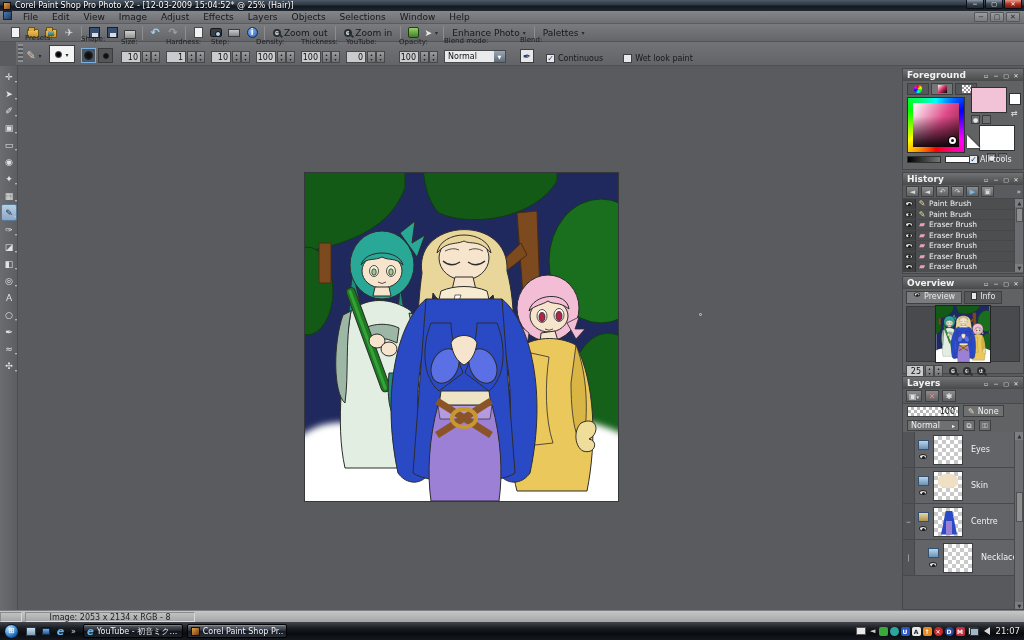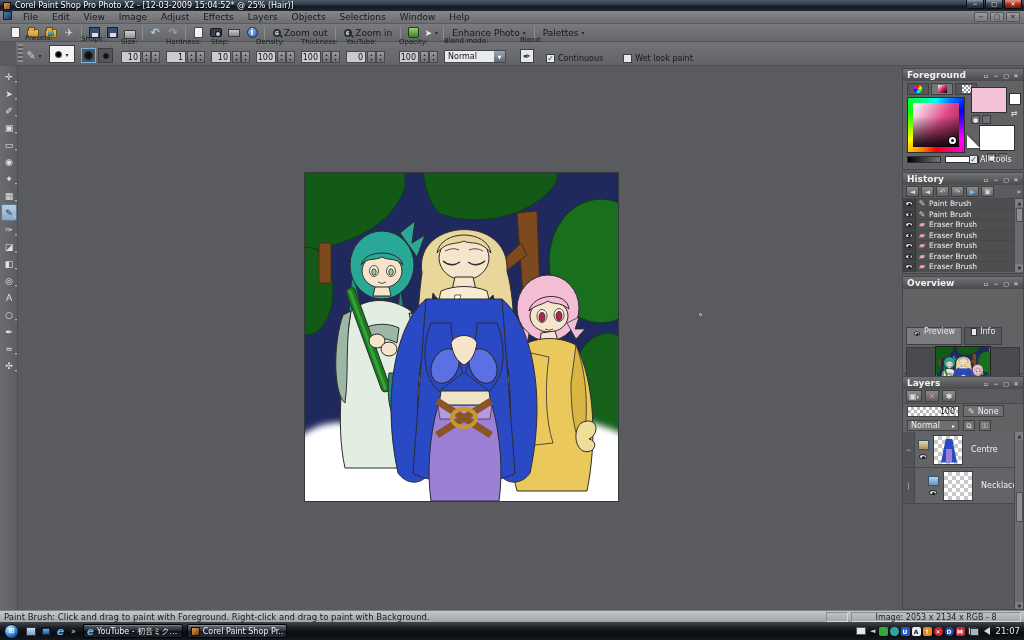--- a/index.html
+++ b/index.html
@@ -178,22 +178,22 @@
   .h-label { color:#f0f0f0; font-size:7.5px; padding-left:1px; }
   .vscroll { position:absolute; right:0; top:0; bottom:0; width:9px; background:#6a6c6f; border-left:1px solid #46484b; }
   .vscroll .up,.vscroll .dn { position:absolute; left:0; width:9px; height:8px; background:#7c7e80;
     color:#2c2e30; font-size:5px; line-height:8px; text-align:center; }
   .vscroll .dn { bottom:0; }
   .vscroll .thumb { position:absolute; left:1px; top:9px; width:7px; height:14px; background:#8c8e90; border:1px solid #4e5052; }
 
   
   #overview { top:276px; height:98px; }
   .ov-tabs { display:flex; padding:2px 2px 0 3px; background:#565成85a; }
-  .ov-tab { height:13px; padding:8px 6px; display:flex; align-items:flex-end; background:#55575a;
-    border:1px solid #3e4043; margin-right:2px; color:#e8e8e8; font-size:8px;margin-top:36px; }
+  .ov-tab { height:13px; padding:0 6px; display:flex; align-items:flex-start; background:#55575a;
+    border:1px solid #3e4043; margin-right:2px; color:#e8e8e8; font-size:8px; }
   .ov-tab.active { background:#7a7c7f; }
   .ov-tab .eye { margin-right:3px; transform:scale(.8); }
   .ov-tab .pg { width:6px; height:8px; background:#e8e8e8; border:1px solid #333; margin-right:3px; }
   .ov-view { margin:2px 3px; height:56px; background:#484a4d; border:1px solid #38393c;
     display:flex; align-items:center; justify-content:center; }
   .ov-thumb { width:54px; height:56px; background:#fff; box-shadow:0 0 0 1px #222; }
   .ov-controls { display:flex; align-items:center; padding:1px 3px; }
   .ov-controls .fld { width:18px; }
   .ov-mag { margin-left:6px; }
 
@@ -916,20 +916,40 @@
   <div class="l-row2">
     <span class="blend-btn">
       <span>Normal</span>
       <span class="ar">▸</span>
     </span>
     <span class="link-ico">⧉</span>
     <span class="lock-ico">⚿</span>
   </div>
   <div class="l-list">
     <div class="l-row">
+      <span class="l-gutter"></span>
+      <span class="l-icons">
+        <span class="l-type"></span>
+        <span class="eye"></span>
+      </span>
+      <span class="l-thumb"></span>
+      <span class="l-name">Eyes</span>
+    </div>
+    <div class="l-row">
+      <span class="l-gutter"></span>
+      <span class="l-icons">
+        <span class="l-type"></span>
+        <span class="eye"></span>
+      </span>
+      <span class="l-thumb">
+        <span class="lt-skin"></span>
+      </span>
+      <span class="l-name">Skin</span>
+    </div>
+    <div class="l-row">
       <span class="l-gutter">−</span>
       <span class="l-icons">
         <span class="l-type" style="background:linear-gradient(#e8d8a0,#b09050)"></span>
         <span class="eye"></span>
       </span>
       <span class="l-thumb">
         <span class="lt-centre"></span>
       </span>
       <span class="l-name">Centre</span>
     </div>
@@ -944,21 +964,20 @@
     </div>
     <div class="vscroll">
       <span class="up">▲</span>
       <span class="dn">▼</span>
       <span class="thumb" style="top:60px;height:30px"></span>
     </div>
   </div>
 </div>
 
 <div id="statusbar" class="abs">
-  <span class="msg">Paint Brush: Click and drag to paint with Foreground. Right-click and drag to paint with Background.</span>
   <span class="st-cell st-sm"></span>
   <span class="st-cell st-img">Image:  2053 x 2134 x RGB - 8 bits/channel</span>
 </div>
 
 <div id="taskbar" class="abs">
   <span class="orb"></span>
   <span class="ql">
       <span class="ql-desk"></span>
     </span>
   <span class="ql">

